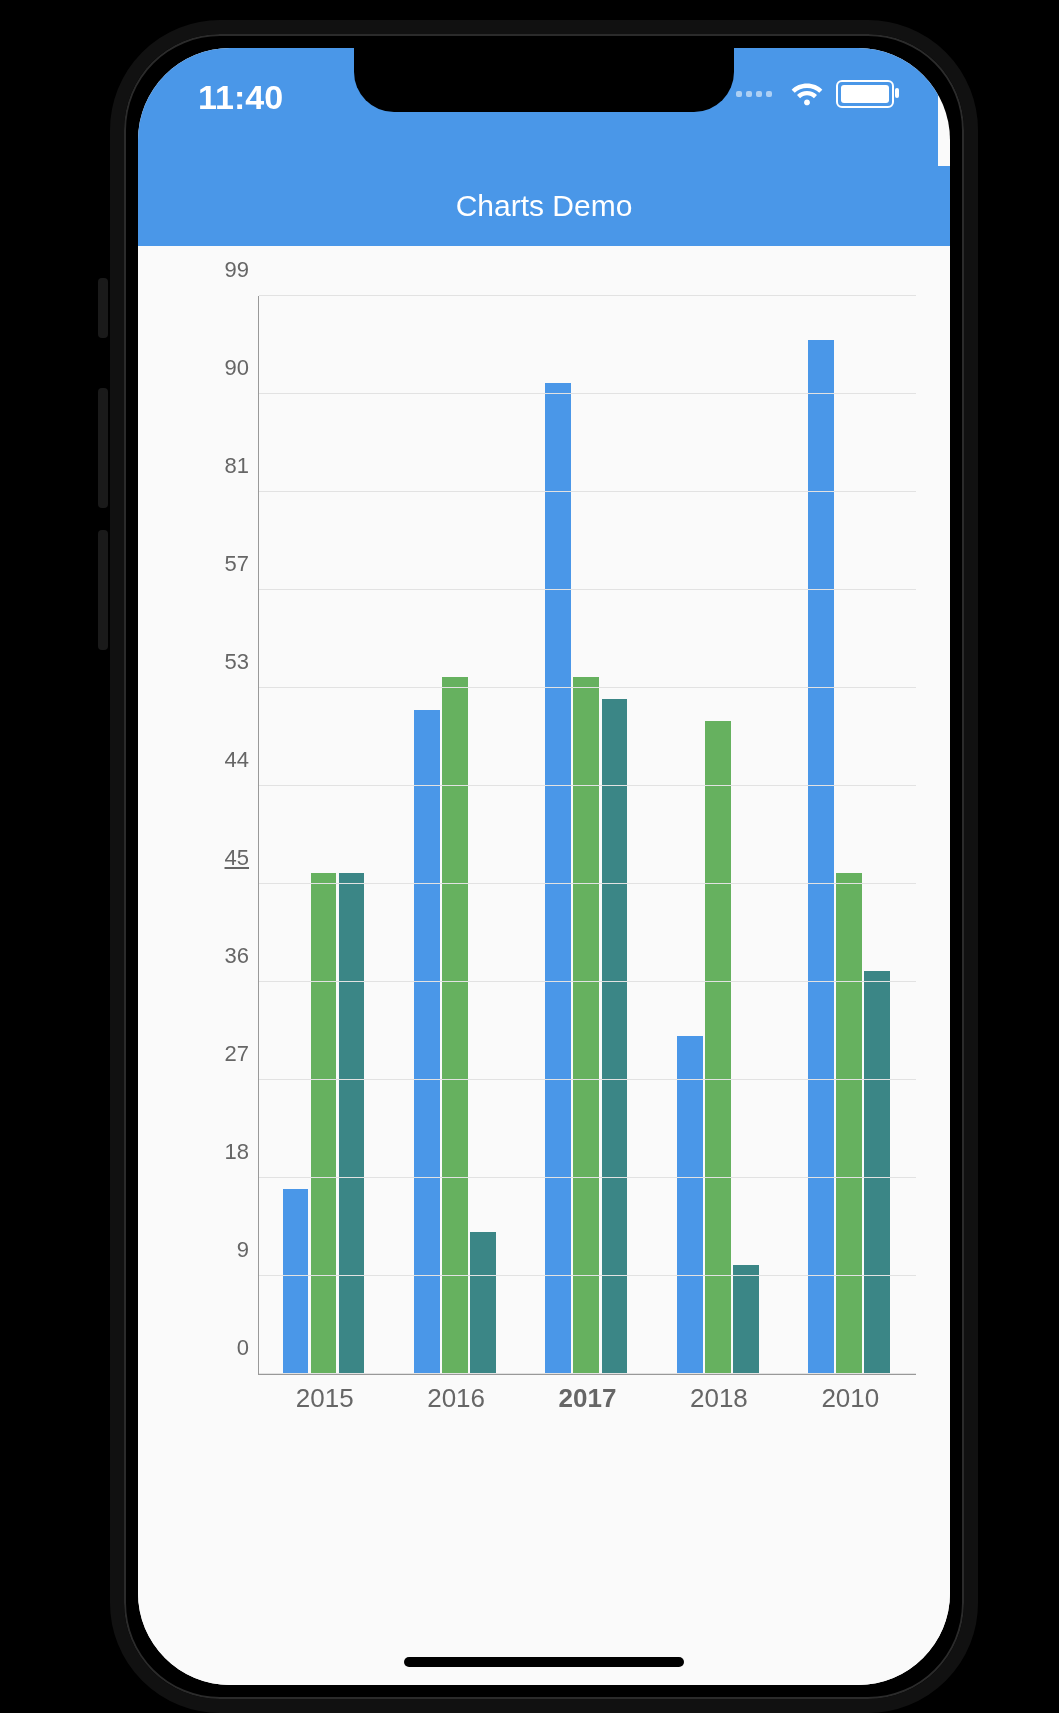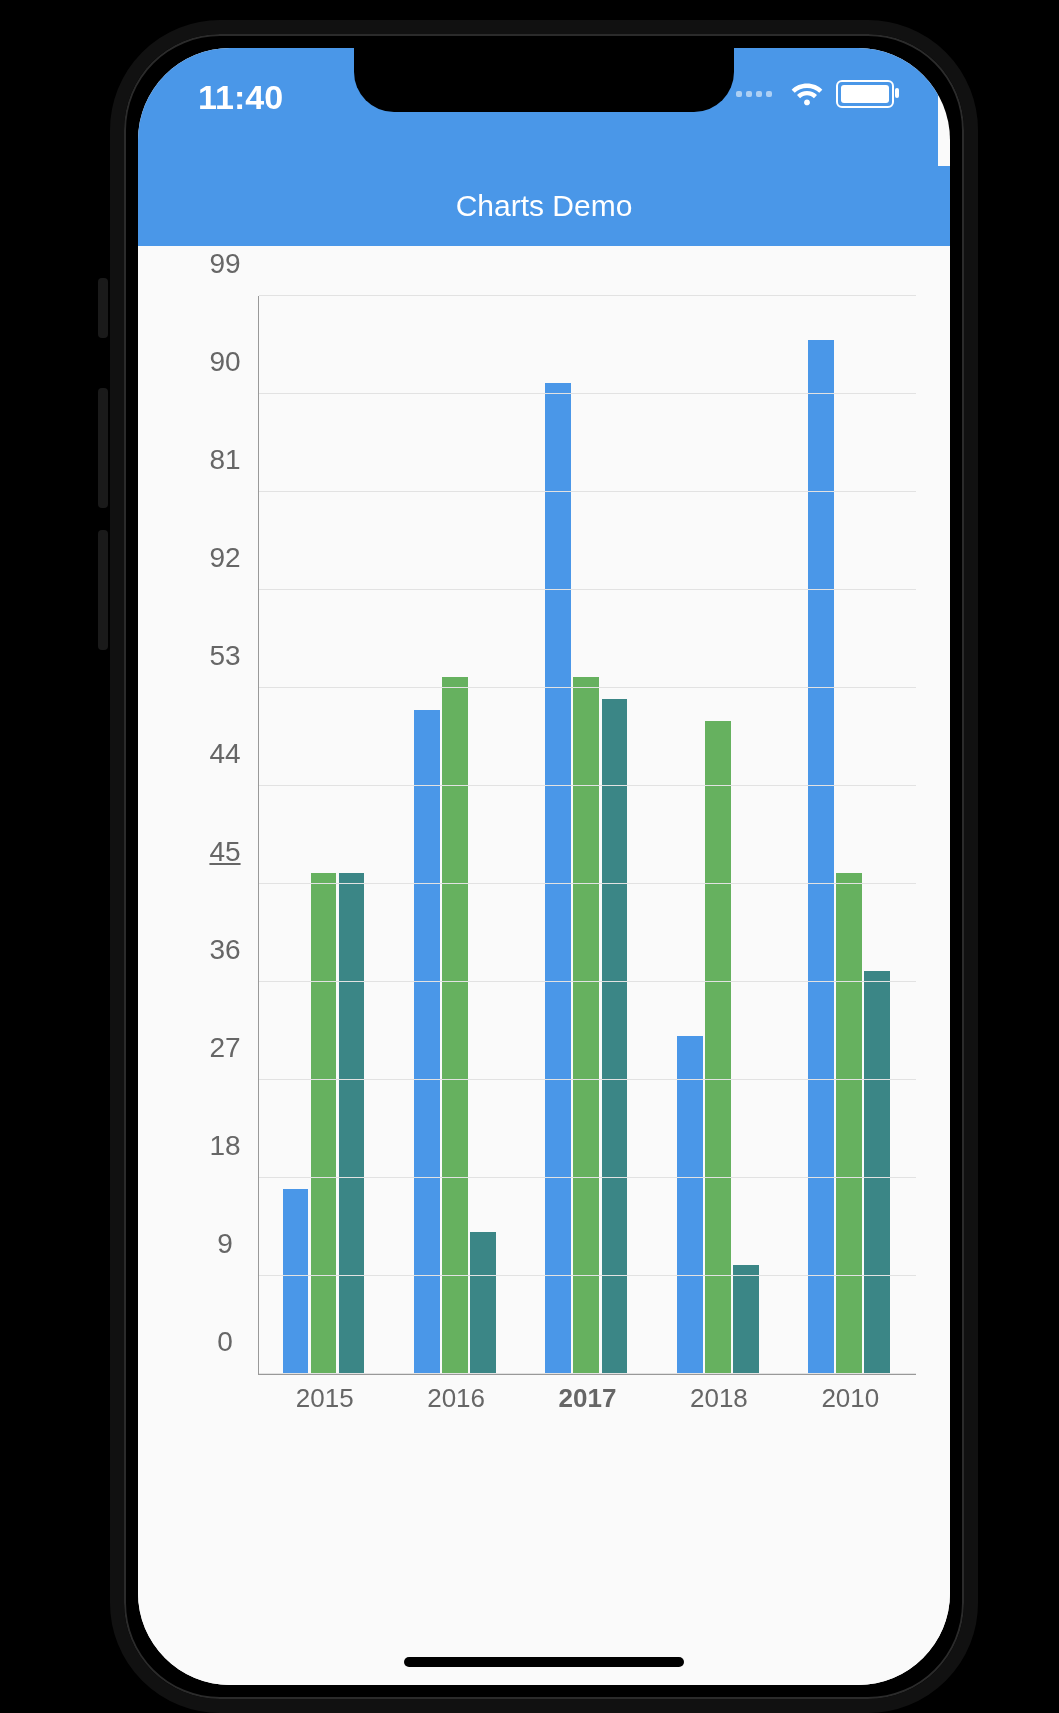--- a/index.html
+++ b/index.html
@@ -40,21 +40,21 @@
   
   .navbar{position:absolute;top:118px;left:0;right:0;height:80px;background:#4A97E8;color:#fff;
     display:flex;align-items:center;justify-content:center;z-index:30;}
   .navbar h1{margin:0;font-size:30px;font-weight:500;}
   
   .content{position:absolute;top:198px;left:0;right:0;bottom:0;background:#fafafa;}
   
   .chart{position:absolute;left:44px;right:24px;top:30px;bottom:260px;}
   .plot{position:absolute;left:76px;right:10px;top:20px;bottom:50px;border-left:1.5px solid #999;border-bottom:1.5px solid #999;}
   .gridline{position:absolute;left:0;right:0;height:0;border-top:1px solid #e2e2e2;}
-  .ytick{position:absolute;left:-58px;width:48px;text-align:center;color:#666;font-size:28px;transform:translateY(-50%);}
+  .ytick{position:absolute;left:-58px;width:48px;text-align:right;color:#666;font-size:22px;transform:translateY(-50%);}
   .xtick{position:absolute;bottom:-40px;color:#666;font-size:26px;transform:translateX(-50%);}
   .bars{position:absolute;inset:0;}
   .bar{position:absolute;bottom:0;}
   .c0{background:#4A97E8;}
   .c1{background:#66B15F;}
   .c2{background:#3B8686;}
   
   .home{position:absolute;bottom:18px;left:50%;transform:translateX(-50%);width:280px;height:10px;background:#000;border-radius:10px;z-index:60;}
 </style>
 </head>
@@ -122,21 +122,21 @@
               <div class="ytick" style="bottom: 27.2727%;">27</div>
               <div class="gridline" style="bottom: 36.3636%;"></div>
               <div class="ytick" style="bottom: 36.3636%;">36</div>
               <div class="gridline" style="bottom: 45.4545%;"></div>
               <div class="ytick" style="bottom: 45.4545%; text-decoration: underline;">45</div>
               <div class="gridline" style="bottom: 54.5455%;"></div>
               <div class="ytick" style="bottom: 54.5455%;">44</div>
               <div class="gridline" style="bottom: 63.6364%;"></div>
               <div class="ytick" style="bottom: 63.6364%;">53</div>
               <div class="gridline" style="bottom: 72.7273%;"></div>
-              <div class="ytick" style="bottom: 72.7273%;">92</div>
+              <div class="ytick" style="bottom: 72.7273%;">57</div>
               <div class="gridline" style="bottom: 81.8182%;"></div>
               <div class="ytick" style="bottom: 81.8182%;">81</div>
               <div class="gridline" style="bottom: 90.9091%;"></div>
               <div class="ytick" style="bottom: 90.9091%;">90</div>
               <div class="gridline" style="bottom: 100%;"></div>
               <div class="ytick" style="bottom: 100%;">99</div>
               <div class="xtick" style="left: 10%;">2015</div>
               <div class="xtick" style="left: 30%;">2016</div>
               <div class="xtick" style="left: 50%; font-weight: bold;">2017</div>
               <div class="xtick" style="left: 70%;">2018</div>

